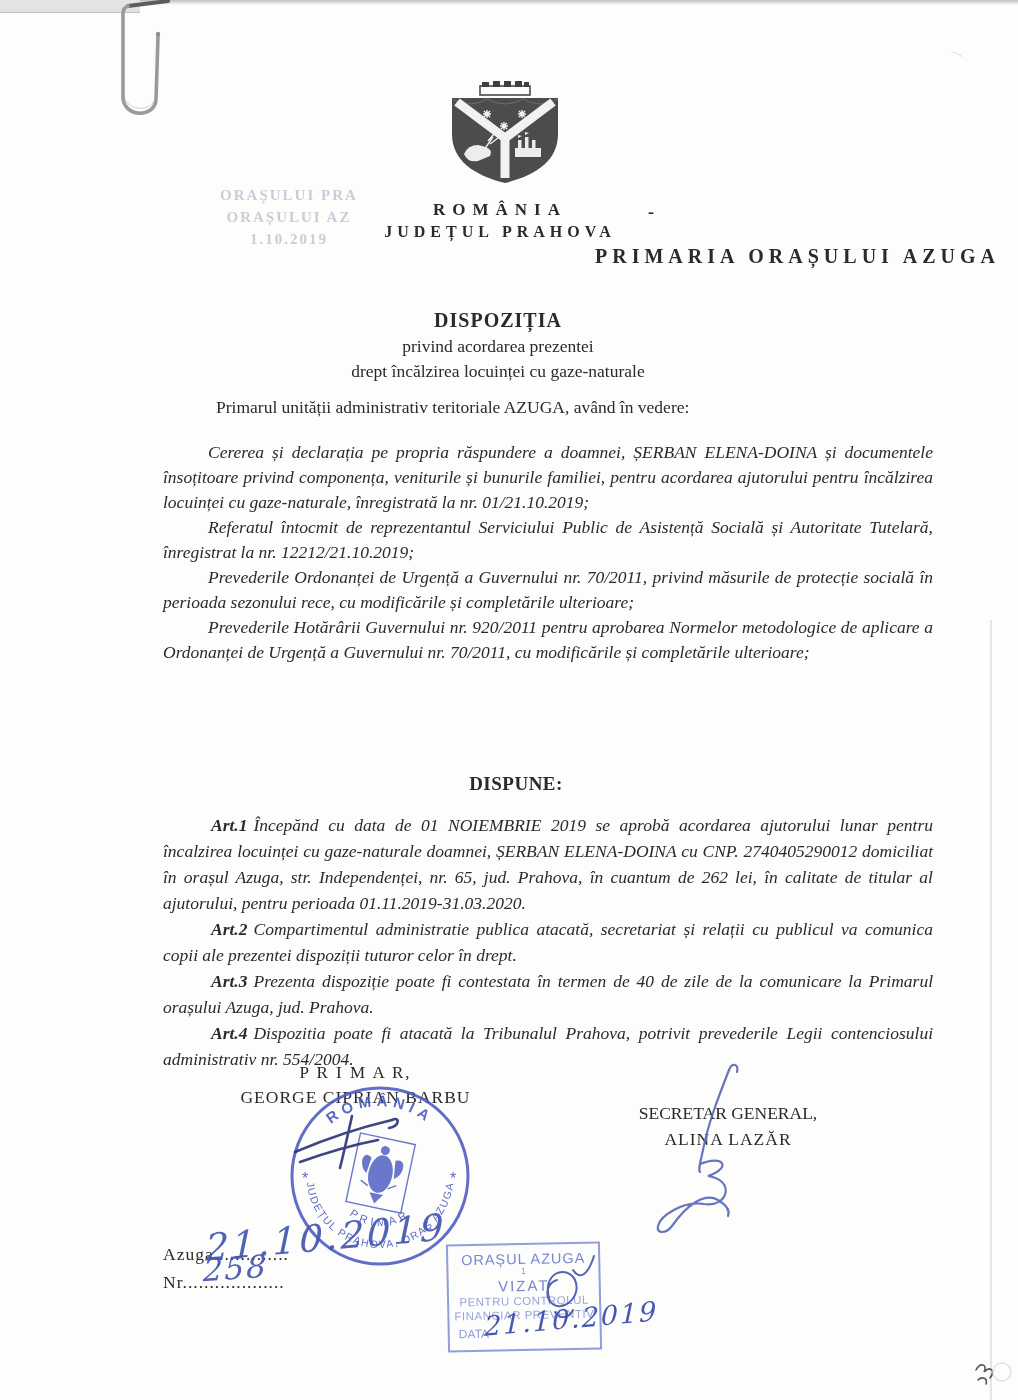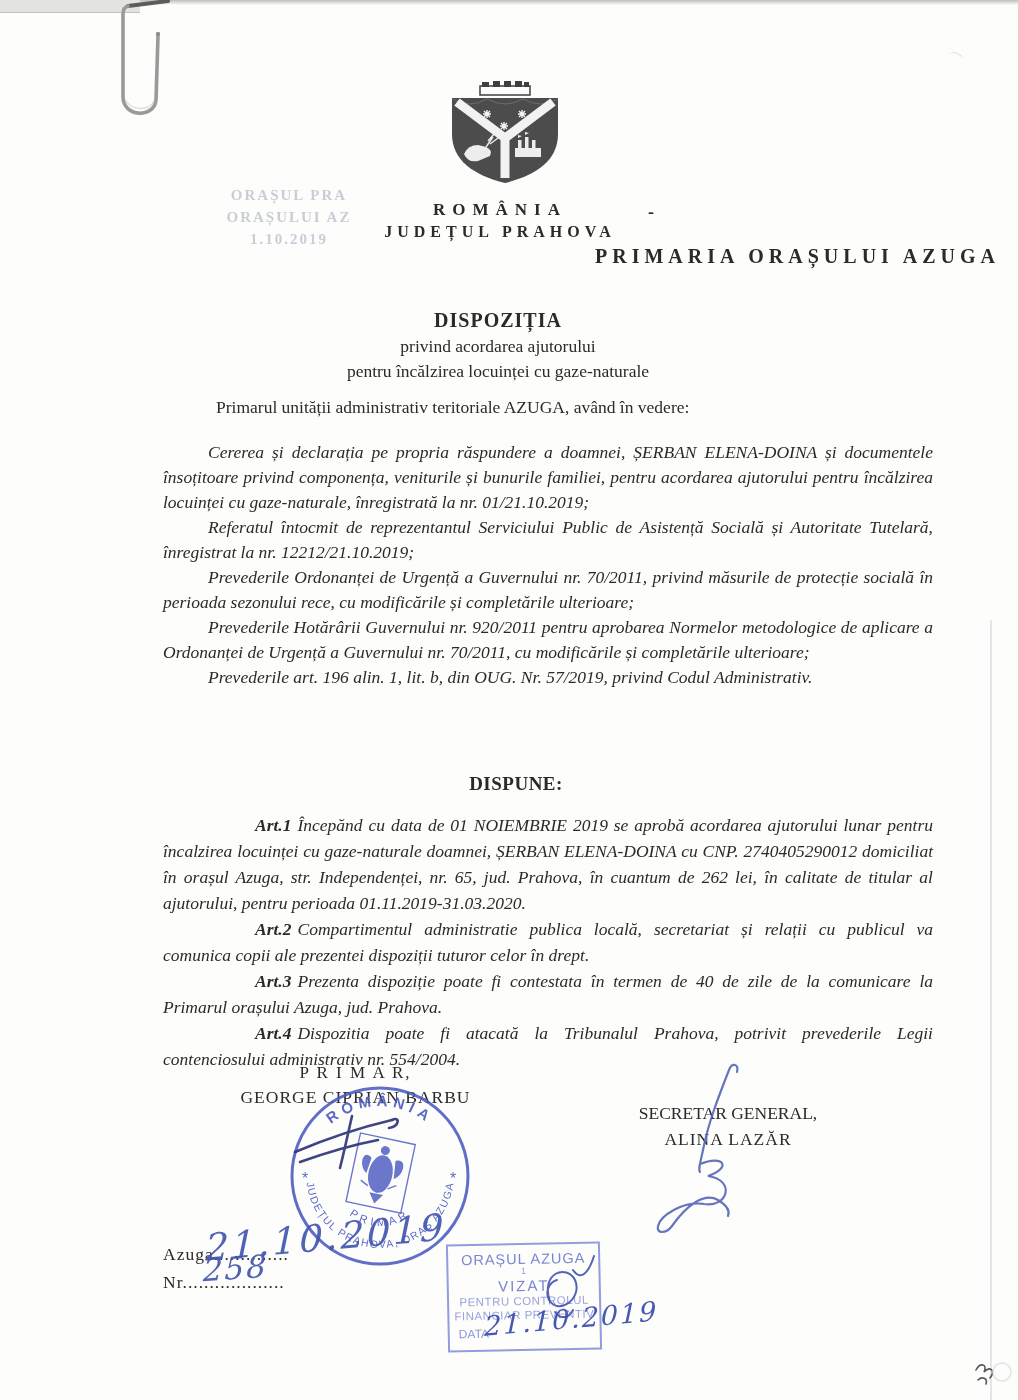--- a/index.html
+++ b/index.html
@@ -25,21 +25,21 @@
   
   .title{left:0;top:309px;width:996px;text-align:center;}
   .title-main{font-size:20px;font-weight:bold;letter-spacing:1px;}
   .title-sub{font-size:17.5px;margin-top:4px;}
   .intro{left:172px;top:397px;width:775px;font-size:17.5px;text-indent:44px;}
   
   .recitals{left:163px;top:440px;width:770px;}
   .articles{left:163px;top:812px;width:770px;}
   .body-p{margin:0;font-size:17.5px;line-height:25px;text-align:justify;text-indent:45px;font-style:italic;}
   .articles .body-p{line-height:26px;text-indent:48px;}
-  .art-label{font-weight:bold;padding-right:6px;margin-left:44px;}
+  .art-label{font-weight:bold;padding-right:6px;}
   .dispune{left:0;top:773px;width:1032px;text-align:center;font-size:19px;font-weight:bold;letter-spacing:.5px;}
   
   .sig-primar{left:233px;top:1063px;width:245px;text-align:center;}
   .sig-primar .t{font-size:17px;letter-spacing:2px;}
   .sig-primar .n{font-size:17.5px;margin-top:4px;letter-spacing:1px;}
   .sig-secretar{left:616px;top:1103px;width:224px;text-align:center;}
   .sig-secretar .t{font-size:17.5px;}
   .sig-secretar .n{font-size:17.5px;margin-top:5px;letter-spacing:1px;}
   
   .f-place{left:163px;top:1244px;font-size:17.5px;letter-spacing:1px;}
@@ -70,21 +70,21 @@
   <div class="abs smudge"></div>
 
   <svg class="abs" style="left:95px;top:0;" width="80" height="135" viewBox="0 0 80 135">
     <path d="M 33,6 L 73,1" fill="none" stroke="#5c5c5c" stroke-width="4" stroke-linecap="round"></path>
     <path d="M 33,6 C 30,7 28,10 28,14 L 28,97 C 28,117 59,119 61,100 L 63,36" fill="none" stroke="#9a9a9a" stroke-width="3.6" stroke-linecap="round"></path>
     <circle cx="63" cy="34" r="2.2" fill="#8f8f8f"></circle>
     <path d="M 30,99 C 34,110 54,112 59,101" fill="none" stroke="#c9c9c9" stroke-width="1.2" opacity=".7"></path>
   </svg>
 
   <div class="abs ghost">
-    <div>ORAȘUL PRA</div>
+    <div>ORAȘULUI PRA</div>
     <div>ORAȘULUI AZ</div>
     <div>1.10.2019</div>
   </div>
 
   <svg class="abs" style="left:440px;top:78px;" width="130" height="114" viewBox="0 0 130 114">
     <defs>
       <g id="snow" stroke="#f4f4f4" stroke-width="1.4">
         <path d="M -4,0 L 4,0 M 0,-4 L 0,4 M -3,-3 L 3,3 M -3,3 L 3,-3"></path>
       </g>
     </defs>
@@ -117,39 +117,38 @@
 
   <div class="abs hdr">
     <div class="hdr-country">ROMÂNIA</div>
     <div class="hdr-county">JUDEȚUL PRAHOVA</div>
     <div class="hdr-inst">PRIMARIA ORAȘULUI AZUGA</div>
   </div>
   <div class="abs hdr-dash">-</div>
 
   <div class="abs title">
     <div class="title-main">DISPOZIȚIA</div>
-    <div class="title-sub">privind acordarea ajutorului</div>
-    <div class="title-sub">pentru încălzirea locuinței cu gaze-naturale</div>
+    <div class="title-sub">privind acordarea prezentei</div>
+    <div class="title-sub">drept încălzirea locuinței cu gaze-naturale</div>
   </div>
 
   <div class="abs intro">Primarul unității administrativ teritoriale  AZUGA, având în vedere:</div>
 
   <div class="abs recitals">
     <p class="body-p">Cererea și declarația pe propria răspundere a  doamnei,  ȘERBAN ELENA-DOINA și documentele însoțitoare privind componența, veniturile și bunurile  familiei, pentru acordarea ajutorului pentru încălzirea locuinței cu gaze-naturale, înregistrată la nr. 01/21.10.2019;</p>
     <p class="body-p">Referatul întocmit de reprezentantul Serviciului  Public de Asistență Socială și Autoritate  Tutelară, înregistrat la nr. 12212/21.10.2019;</p>
     <p class="body-p">Prevederile Ordonanței de Urgență  a Guvernului nr. 70/2011, privind măsurile de protecție socială în perioada sezonului rece, cu  modificările  și completările ulterioare;</p>
     <p class="body-p">Prevederile Hotărârii Guvernului nr. 920/2011 pentru aprobarea  Normelor metodologice de aplicare a Ordonanței de Urgență a Guvernului  nr. 70/2011, cu  modificările și completările ulterioare;</p>
-    <p class="body-p">Prevederile art. 196 alin. 1, lit. b, din  OUG. Nr. 57/2019, privind Codul Administrativ.</p>
   </div>
 
   <div class="abs dispune">DISPUNE:</div>
 
   <div class="abs articles">
     <p class="body-p"><span class="art-label">Art.1</span><span>Începănd cu data de  01 NOIEMBRIE  2019 se aprobă acordarea ajutorului lunar pentru încalzirea locuinței cu gaze-naturale doamnei, ȘERBAN ELENA-DOINA cu CNP. 2740405290012 domiciliat în orașul Azuga, str. Independenței, nr. 65, jud. Prahova, în cuantum de 262 lei,  în calitate de titular al ajutorului, pentru perioada 01.11.2019-31.03.2020.</span></p>
-    <p class="body-p"><span class="art-label">Art.2</span><span>Compartimentul administratie publica locală, secretariat și relații cu publicul va comunica copii ale prezentei dispoziții tuturor celor în drept.</span></p>
+    <p class="body-p"><span class="art-label">Art.2</span><span>Compartimentul administratie publica atacată, secretariat și relații cu publicul va comunica copii ale prezentei dispoziții tuturor celor în drept.</span></p>
     <p class="body-p"><span class="art-label">Art.3</span><span>Prezenta dispoziție poate fi contestata în termen de 40 de zile de la  comunicare la Primarul orașului Azuga, jud. Prahova.</span></p>
     <p class="body-p"><span class="art-label">Art.4</span><span>Dispozitia poate fi atacată la Tribunalul  Prahova, potrivit prevederile Legii contenciosului administrativ nr. 554/2004.</span></p>
   </div>
 
   <div class="abs sig-primar">
     <div class="t">P R I M A R,</div>
     <div class="n">GEORGE CIPRIAN BARBU</div>
   </div>
   <div class="abs sig-secretar">
     <div class="t">SECRETAR GENERAL,</div>

